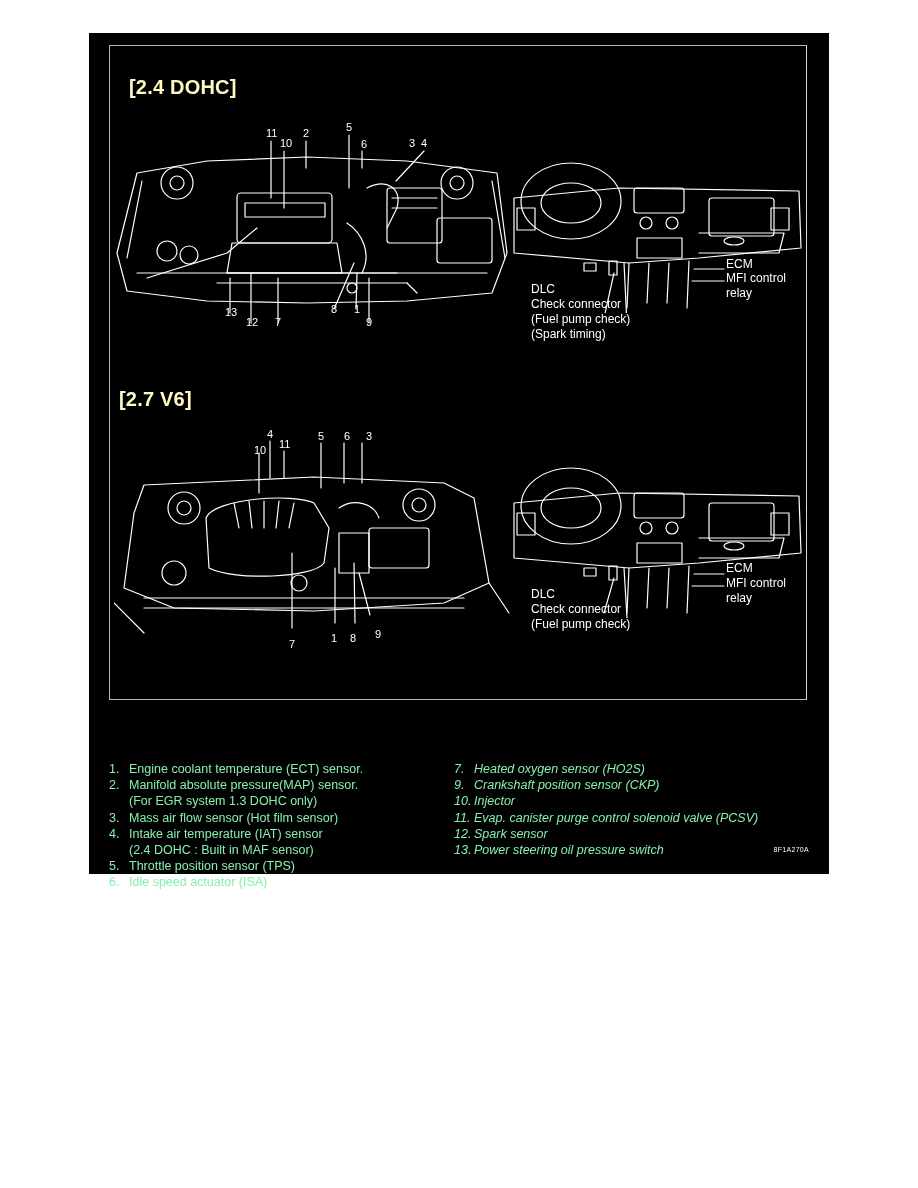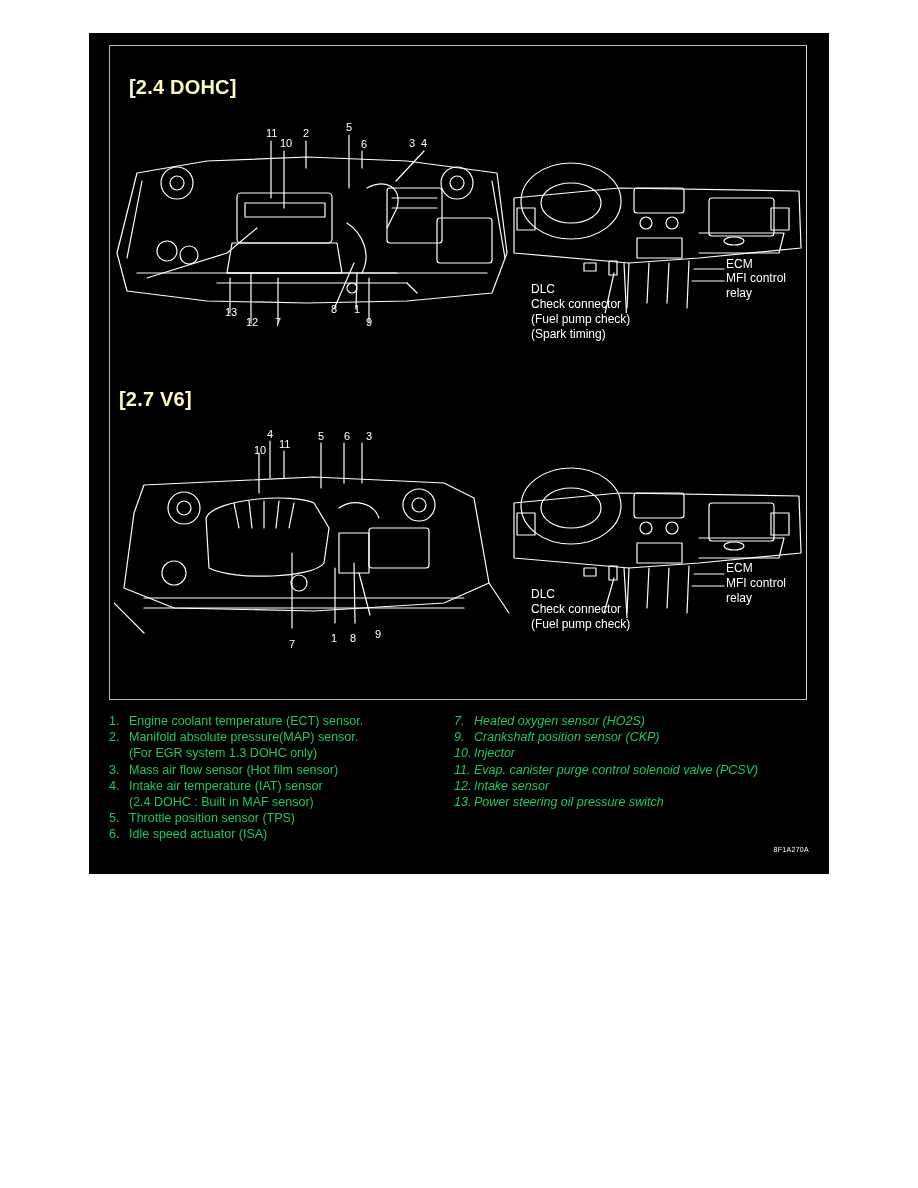--- a/index.html
+++ b/index.html
@@ -6,21 +6,21 @@
   body { width:918px; height:1188px; position:relative; overflow:hidden;
          font-family:"Liberation Sans", sans-serif; }
   .panel { position:absolute; left:89px; top:33px; width:740px; height:841px; background:#000; }
   .frame { position:absolute; left:20px; top:12px; width:696px; height:653px;
            border:1px solid #b8b8b8; border-right-color:#d8d8d8; }
   .sec-title { position:absolute; color:#fef9c3; font-weight:bold; font-size:20px; letter-spacing:0.2px; }
   .callout { position:absolute; color:#fff; font-size:11px; line-height:11px; }
   .lbl { position:absolute; color:#fff; font-size:12px; line-height:15px; white-space:nowrap; }
   svg.art { position:absolute; }
   svg.art * { fill:none; stroke:#fff; stroke-width:1.2; stroke-linejoin:round; stroke-linecap:round; }
-  .legend { position:absolute; color:#22c55e; font-size:12.5px; line-height:16.2px; }
+  .legend { position:absolute; color:#86efac; font-size:12.5px; line-height:16.2px;margin-top:48px; }
   .legend .row { white-space:nowrap; }
   .legend .num { display:inline-block; width:20px; }
   .legend .cont { padding-left:20px; }
   .code { position:absolute; right:20px; top:813px; color:#fff; font-size:7px; letter-spacing:0.3px; }
 </style>
 </head>
 <body>
 
 <div class="panel">
   <div class="frame"></div>
@@ -197,18 +197,18 @@
     <div class="row cont">(2.4 DOHC : Built in MAF sensor)</div>
     <div class="row"><span class="num">5.</span><span>Throttle position sensor (TPS)</span></div>
     <div class="row"><span class="num">6.</span><span>Idle speed actuator (ISA)</span></div>
   </div>
 
   <div class="legend" style="left:365px; top:680px;font-style:italic;">
     <div class="row"><span class="num">7.</span><span>Heated oxygen sensor (HO2S)</span></div>
     <div class="row"><span class="num">9.</span><span>Crankshaft position sensor (CKP)</span></div>
     <div class="row"><span class="num">10.</span><span>Injector</span></div>
     <div class="row"><span class="num">11.</span><span>Evap. canister purge control solenoid valve (PCSV)</span></div>
-    <div class="row"><span class="num">12.</span><span>Intake sensor</span></div>
+    <div class="row"><span class="num">12.</span><span>Spark sensor</span></div>
     <div class="row"><span class="num">13.</span><span>Power steering oil pressure switch</span></div>
   </div>
 
   <div class="code">8F1A270A</div>
 </div>
 
 </body></html>

